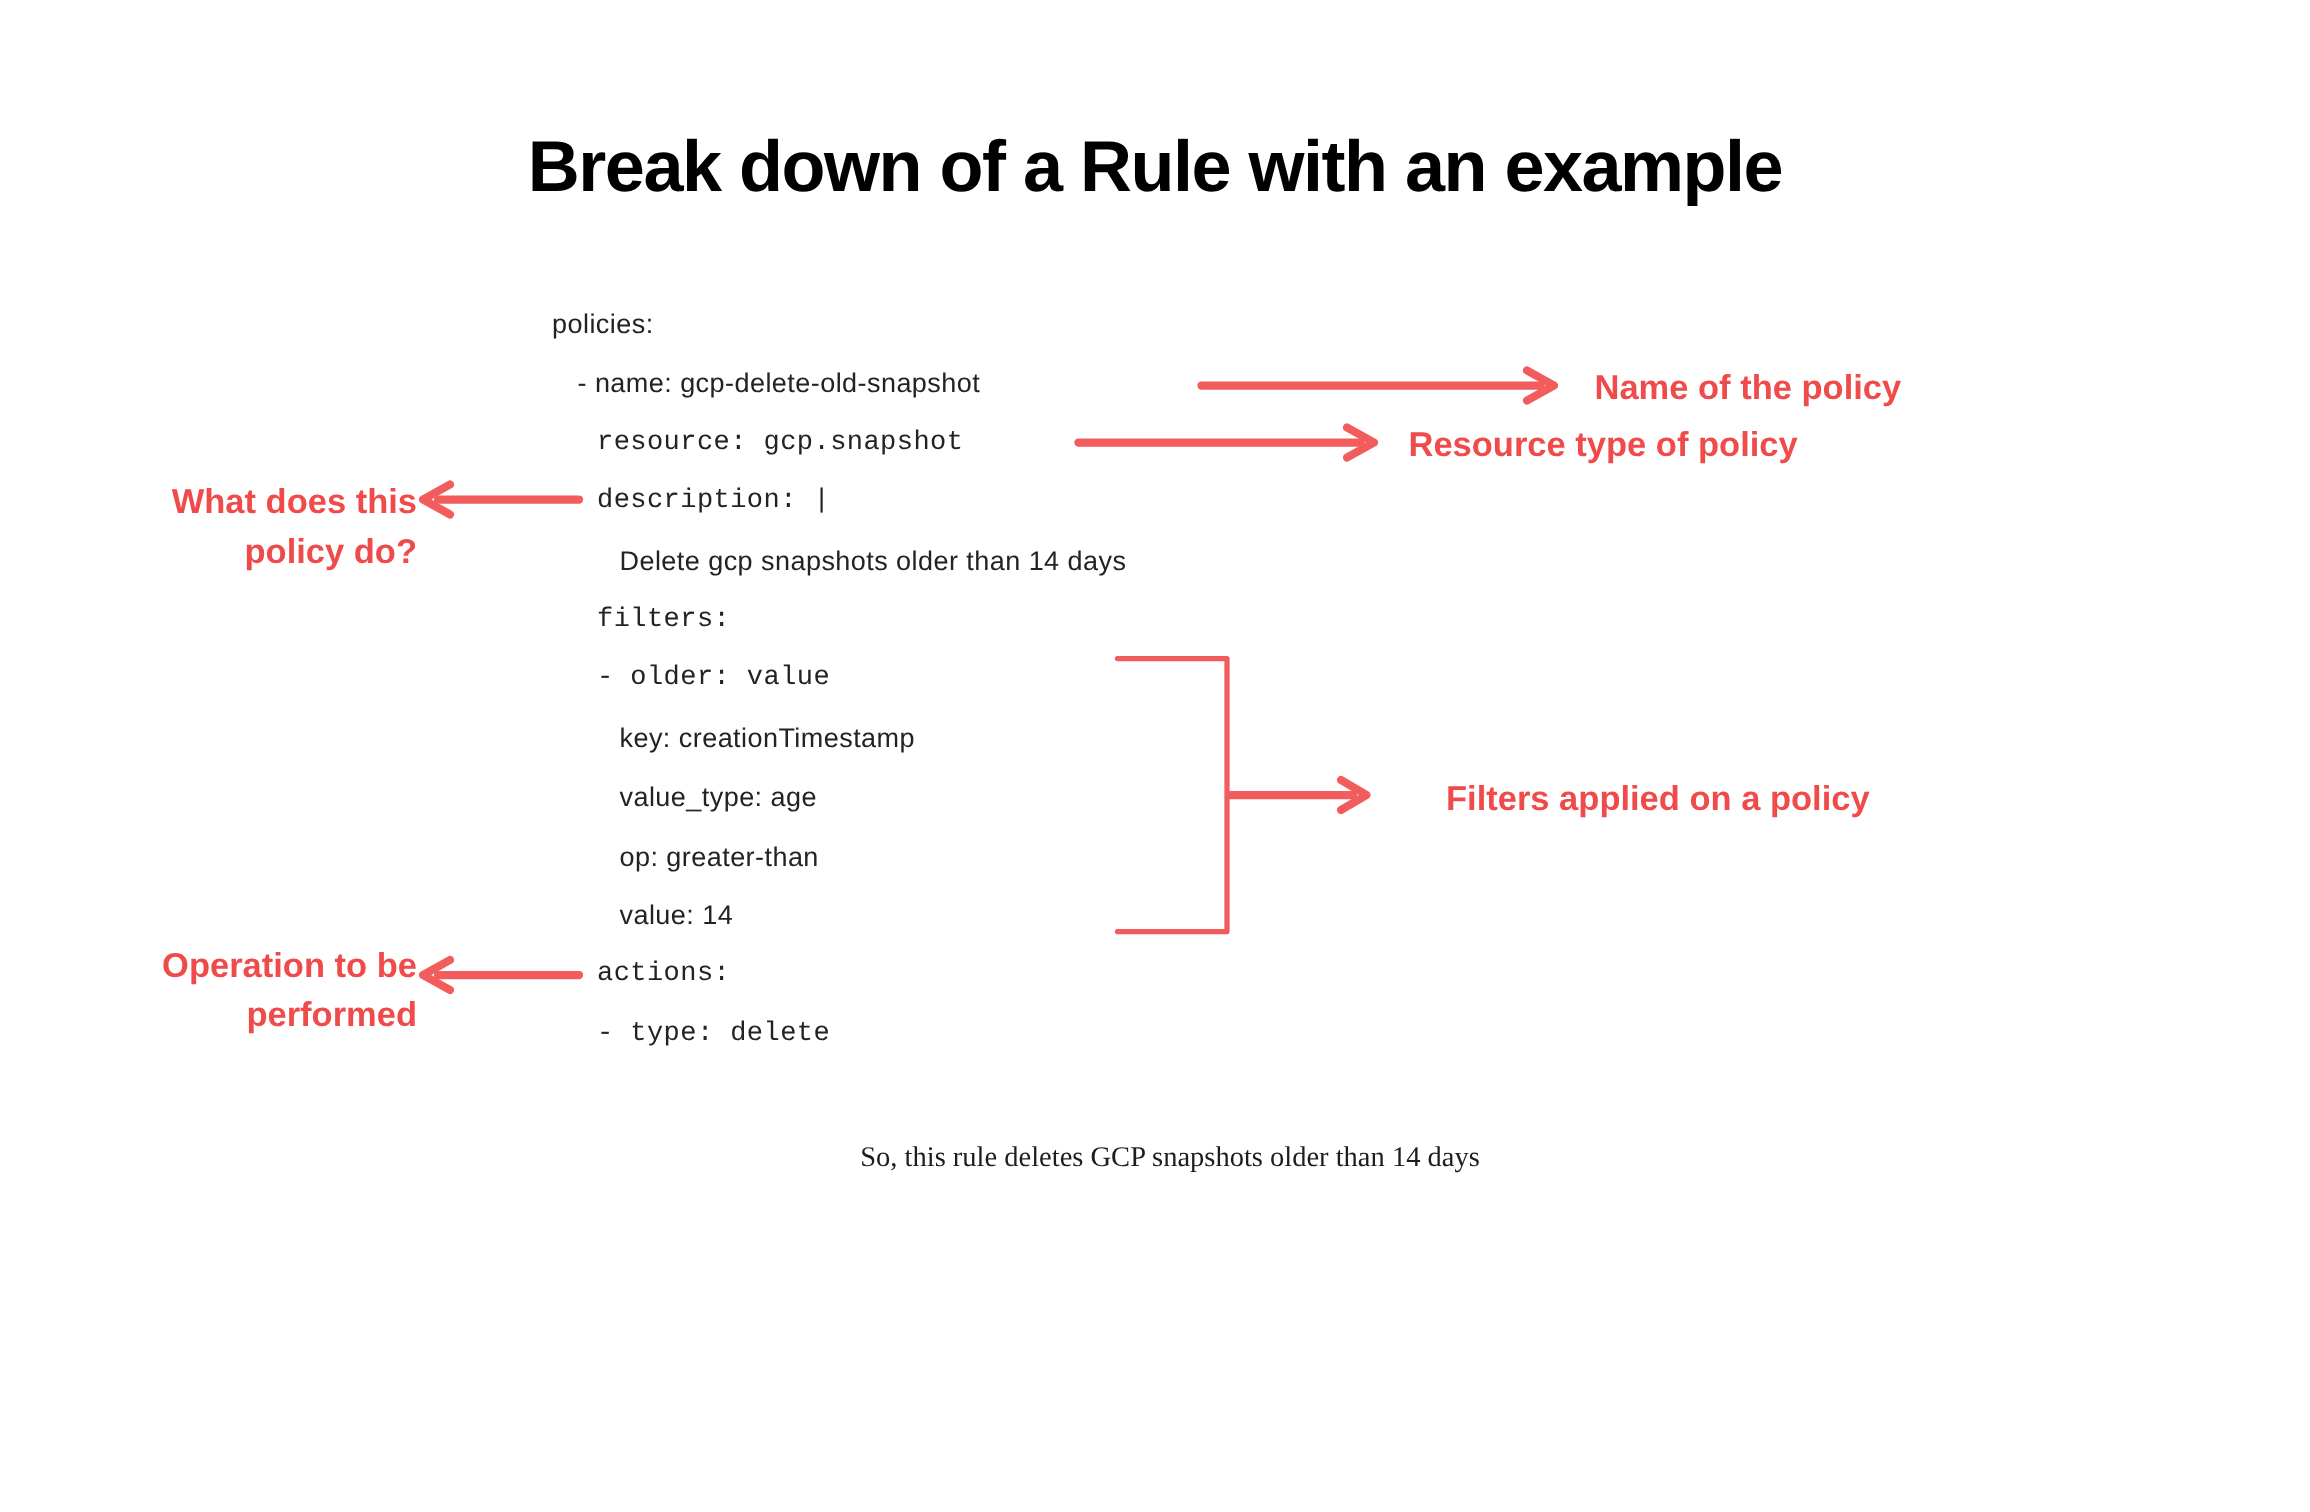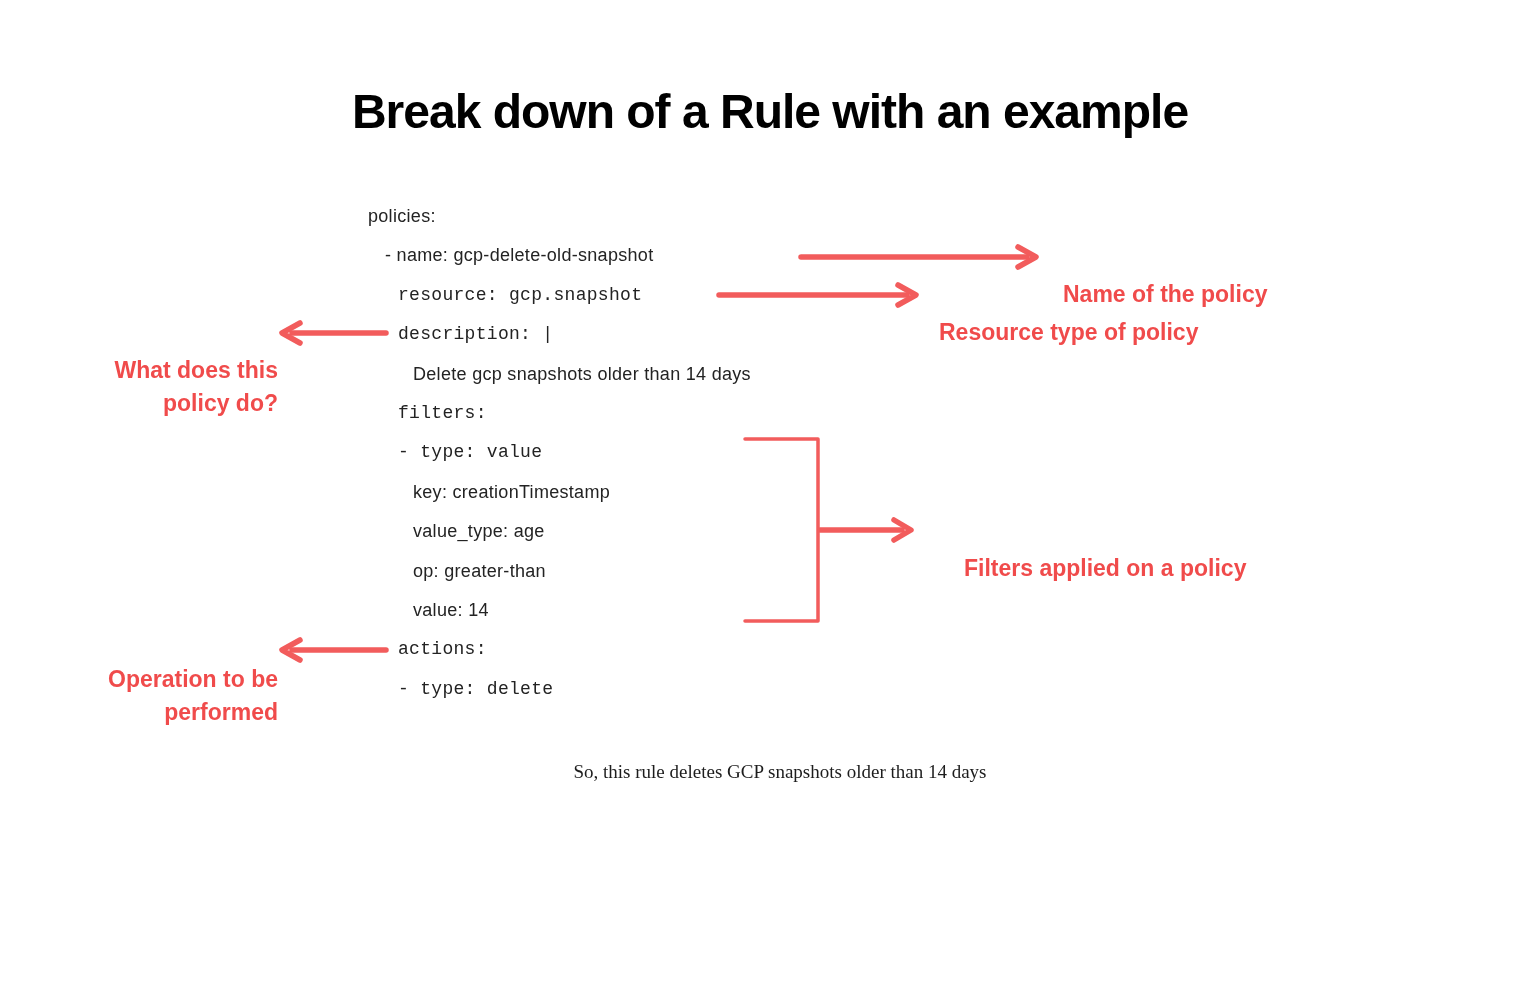--- a/index.html
+++ b/index.html
@@ -47,21 +47,20 @@
     width: 1540px; height: 1008px;
     pointer-events: none;
   }
   .lbl {
     position: absolute;
     color: #F04B4B;
     font-weight: 700;
     font-size: 23px;
     line-height: 33px;
     font-family: "Liberation Sans", sans-serif;
-    margin-top: 36px;
   }
   .lbl.center { text-align: right; }
   .footer {
     position: absolute;
     top: 756px;
     left: 20px;
     width: 1520px;
     text-align: center;
     font-family: "Liberation Serif", serif;
     font-size: 19px;
@@ -76,21 +75,21 @@
 
   <div class="title">Break down of a Rule with an example</div>
 
   <div class="code">
     <div class="cl i0">policies:</div>
     <div class="cl i1">- name: gcp-delete-old-snapshot</div>
     <div class="cl i2">resource: gcp.snapshot</div>
     <div class="cl i2">description: |</div>
     <div class="cl i3">Delete gcp snapshots older than 14 days</div>
     <div class="cl i2">filters:</div>
-    <div class="cl i2">- type: value</div>
+    <div class="cl i2">- older: value</div>
     <div class="cl i3">key: creationTimestamp</div>
     <div class="cl i3">value_type: age</div>
     <div class="cl i3">op: greater-than</div>
     <div class="cl i3">value: 14</div>
     <div class="cl i2">actions:</div>
     <div class="cl i2">- type: delete</div>
   </div>
 
   <svg class="arrows" viewBox="0 0 1540 1008" xmlns="http://www.w3.org/2000/svg">
 

